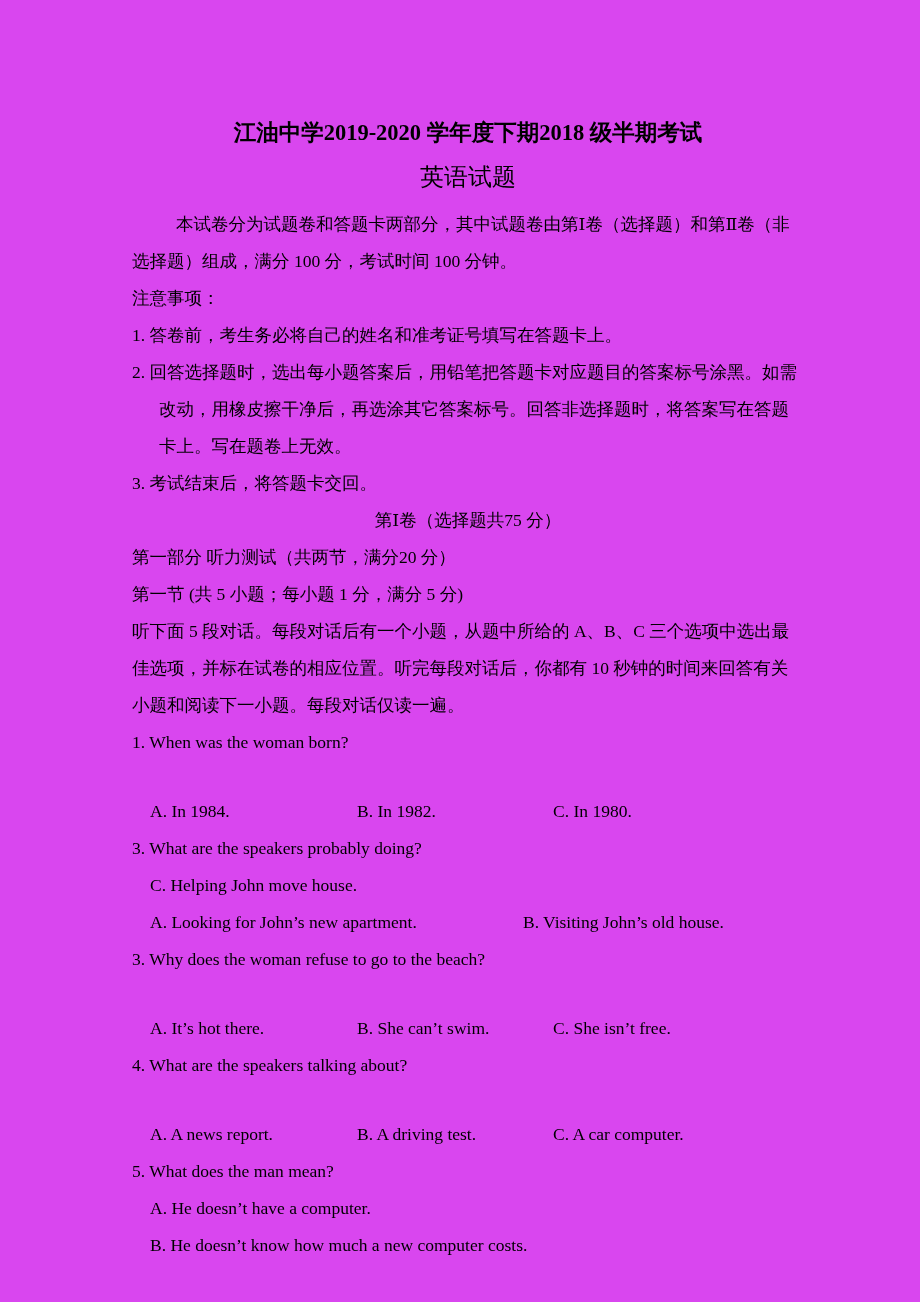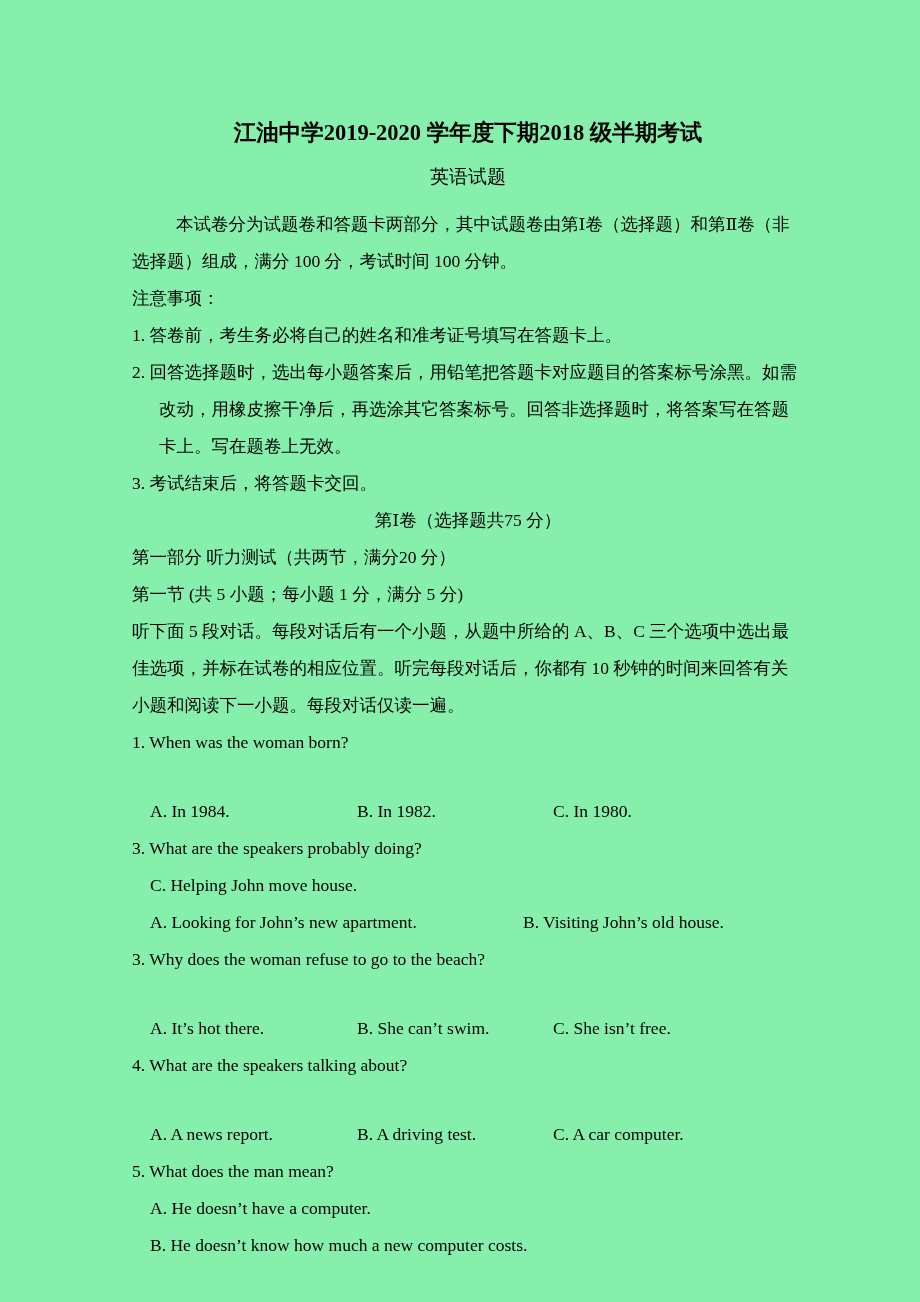--- a/index.html
+++ b/index.html
@@ -2,36 +2,36 @@
 <html><head>
 <meta charset="utf-8">
 <style>
   html, body { margin: 0; padding: 0; background: #ffffff; }
   .page {
     position: relative;
     width: 920px;
     height: 1302px;
     box-sizing: border-box;
     padding: 112px 116px 0 132px;
-    background: #86efac;
+    background: #d946ef;
     color: #000000;
     font-family: "Liberation Serif", "DejaVu Serif", serif;
     font-size: 17.5px;
     overflow: hidden;
   }
   .title {
     margin: 0;
     font-size: 22.5px;
     font-weight: bold;
     text-align: center;
     line-height: 42px;
   }
   .subtitle {
     margin: 2px 0 8px 0;
-    font-size: 19px;
+    font-size: 24px;
     font-weight: normal;
     text-align: center;
     line-height: 42px;
   }
   .line {
     margin: 0;
     line-height: 37px;
   }
   .indent2 { text-indent: 44px; }
   .hang {

